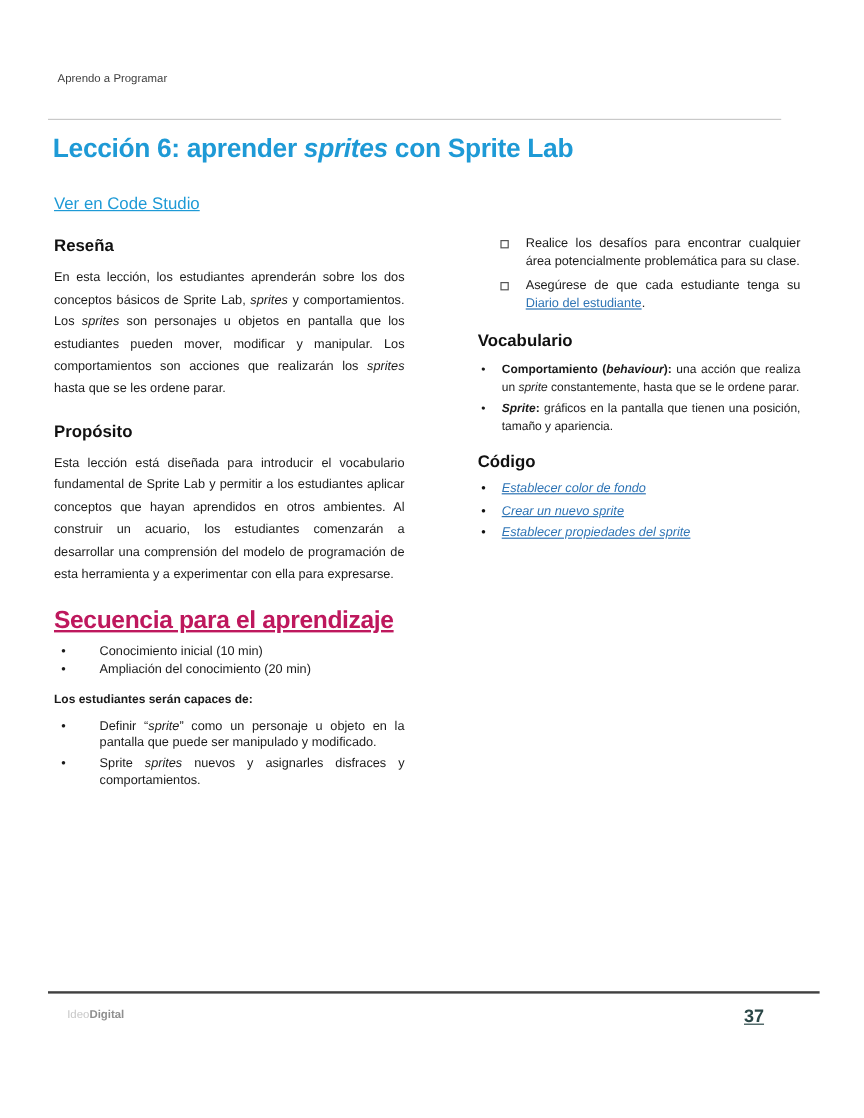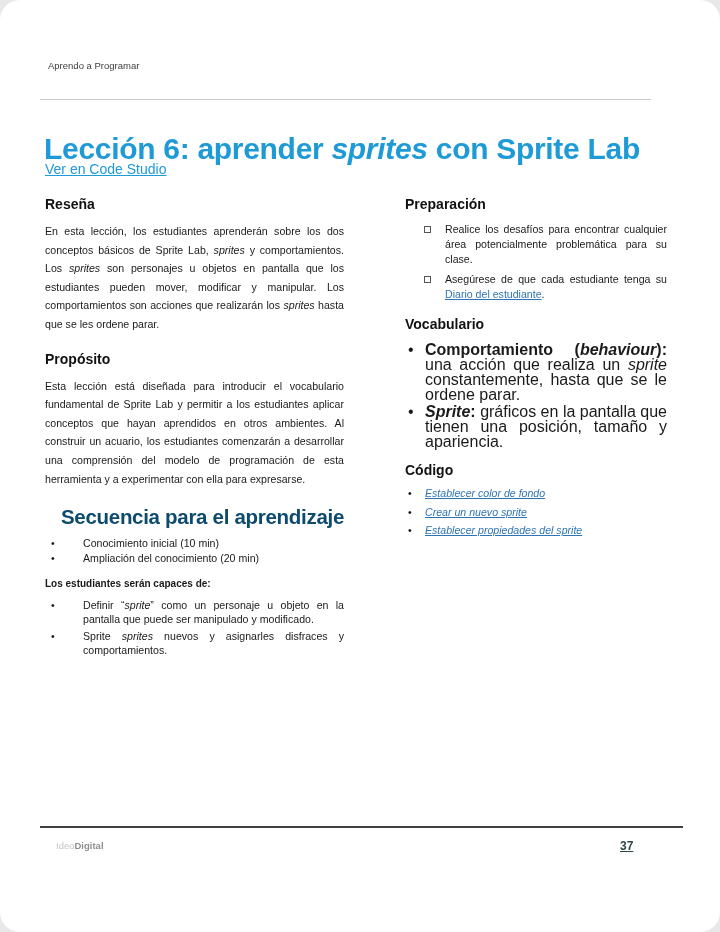--- a/index.html
+++ b/index.html
@@ -1,67 +1,66 @@
 <!DOCTYPE html>
 <html><head>
 <meta charset="utf-8">
 <style>
   html,body{margin:0;padding:0;background:#e8e8e8;}
   .page{
     width:720px;height:932px;position:relative;background:#ffffff;
     font-family:"Liberation Sans",sans-serif;color:#1a1a1a;overflow:hidden;
     margin:0 auto;
-    border-radius:20px;
   }
   .it{font-style:italic;}
   .bd{font-weight:bold;}
   a.lnk{color:var(--link-blue,#2e74b5);text-decoration:underline;cursor:pointer;}
   
   .doc-header{position:absolute;left:48px;top:60px;font-size:9.5px;color:#3d3d3d;}
   .top-rule{position:absolute;left:40px;top:99px;width:611px;height:0;border-top:1px solid var(--rule-gray,#c9c9c9);}
   
-  .title{position:absolute;left:44px;top:112px;font-size:30px;font-weight:bold;
+  .title{position:absolute;left:44px;top:96px;font-size:22px;font-weight:bold;
          color:var(--title-blue,#1e9ad6);letter-spacing:-0.3px;white-space:nowrap;}
   .ver-link{position:absolute;left:45px;top:161px;font-size:14px;
             color:var(--title-blue,#1e9ad6);text-decoration:underline;cursor:pointer;}
   
   .cols{position:absolute;left:45px;top:196px;width:622px;display:flex;gap:44px;}
   .col-left{width:315px;margin-right:17px;}
   .col-right{width:290px;}
   h2.sec{font-size:14px;font-weight:bold;color:#111;margin:0 0 10px 0;}
   .col-left p.body{font-size:10.6px;line-height:18.6px;text-align:justify;margin:0 0 17px 0;}
-  h1.seq{font-size:20.5px;font-weight:bold;color:#0c4a6e;margin:16px 0 7px 16px;
-         letter-spacing:-0.3px;white-space:nowrap;}
+  h1.seq{font-size:20.5px;font-weight:bold;color:#be185d;margin:16px 0 7px 0;
+         letter-spacing:-0.3px;white-space:nowrap;text-decoration:underline;}
   ul{list-style:none;margin:0;padding:0;}
   ul.disc li{position:relative;padding-left:38px;font-size:10.6px;line-height:14px;
              margin-bottom:1px;text-align:justify;}
   ul.disc li::before{content:"\2022";position:absolute;left:6px;top:0;}
   ul.disc.objectives li{margin-bottom:3px;}
   .sub-bold{font-size:10px;font-weight:bold;margin:13px 0 9px 0;}
   
   ul.square li{position:relative;padding-left:40px;font-size:10.6px;line-height:15px;
                text-align:justify;margin-bottom:5px;}
   ul.square li::before{content:"";position:absolute;left:19px;top:4px;width:5px;height:5px;
                        border:1px solid #555;background:#fff;}
   ul.vocab{margin-bottom:2px;}
-  ul.vocab li{position:relative;padding-left:20px;font-size:16px;line-height:15px;
+  ul.vocab li{position:relative;padding-left:20px;font-size:10px;line-height:15px;
               text-align:justify;margin-bottom:2px;}
   ul.vocab li::before{content:"\2022";position:absolute;left:3px;top:0;}
   ul.code li{position:relative;padding-left:20px;font-size:10.6px;line-height:14.5px;
              margin-bottom:4px;}
   ul.code li::before{content:"\2022";position:absolute;left:3px;top:0;color:#111;}
   .col-right h2.voc{margin-top:14px;}
   .col-right h2.cod{margin-top:13px;margin-bottom:8px;}
   
   .footer-rule{position:absolute;left:40px;top:826px;width:643px;height:0;
                border-top:2px solid var(--footer-rule,#404040);}
   .footer-brand{position:absolute;left:56px;top:840px;font-size:9.5px;}
   .brand-light{color:#c6c6c6;}
   .brand-bold{color:#8f8f8f;font-weight:bold;}
-  .footer-page{position:absolute;left:620px;top:839px;font-size:12px;font-weight:bold;
+  .footer-page{position:absolute;left:620px;top:839px;font-size:15px;font-weight:bold;
                color:var(--pagenum,#2b4747);text-decoration:underline;}
 </style>
 </head>
 <body>
 
 <div class="page" style="--title-blue: #1e9ad6; --link-blue: #2e74b5; --rule-gray: #c9c9c9; --footer-rule: #404040; --pagenum: #2b4747;">
 
   <div class="doc-header">Aprendo a Programar</div>
   <div class="top-rule"></div>
 
@@ -84,21 +83,20 @@
       </ul>
 
       <div class="sub-bold">Los estudiantes serán capaces de:</div>
       <ul class="disc objectives">
         <li><span>Definir “</span><span class="it">sprite</span><span>” como un personaje u objeto en la pantalla que puede ser manipulado y modificado.</span></li>
         <li><span>Sprite </span><span class="it">sprites</span><span> nuevos y asignarles disfraces y comportamientos.</span></li>
       </ul>
     </div>
 
     <div class="col-right">
-      <h2 class="sec">Preparación</h2>
       <ul class="square">
         <li><span>Realice los desafíos para encontrar cualquier área potencialmente problemática para su clase.</span></li>
         <li><span>Asegúrese de que cada estudiante tenga su </span><a class="lnk">Diario del estudiante</a><span>.</span></li>
       </ul>
 
       <h2 class="sec voc">Vocabulario</h2>
       <ul class="vocab">
         <li><span class="bd">Comportamiento (</span><span class="it bd">behaviour</span><span class="bd">):</span><span> una acción que realiza un </span><span class="it">sprite</span><span> constantemente, hasta que se le ordene parar.</span></li>
         <li><span class="it bd">Sprite</span><span class="bd">:</span><span> gráficos en la pantalla que tienen una posición, tamaño y apariencia.</span></li>
       </ul>

